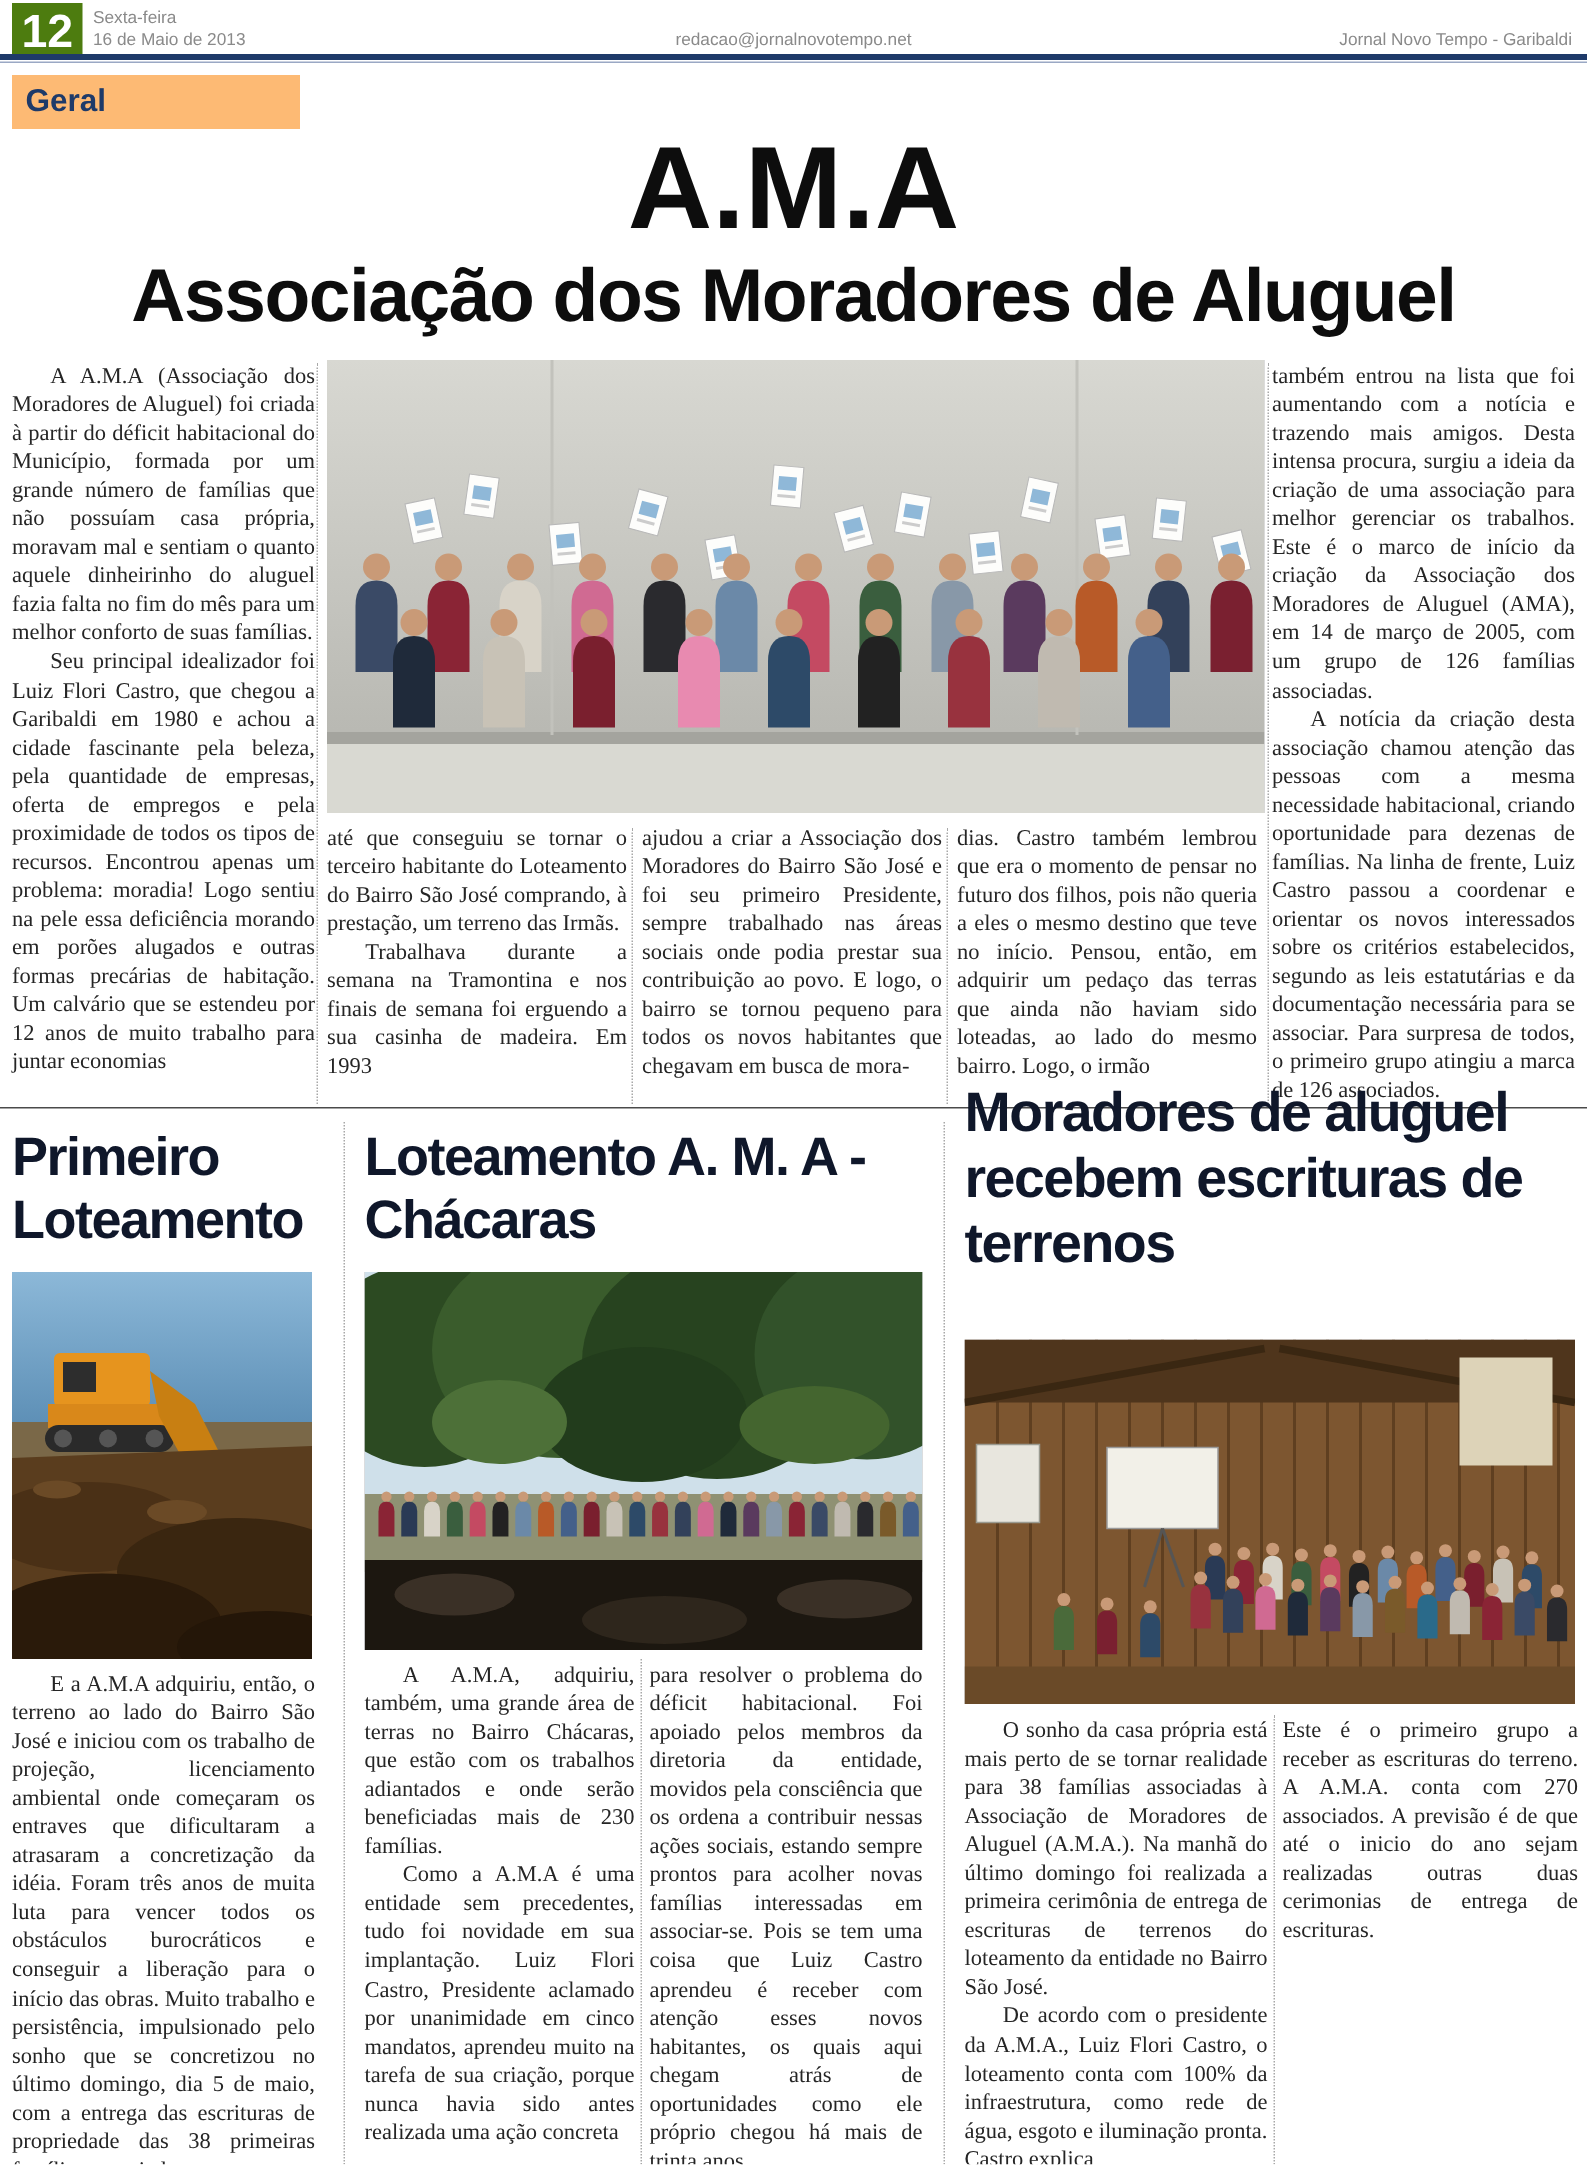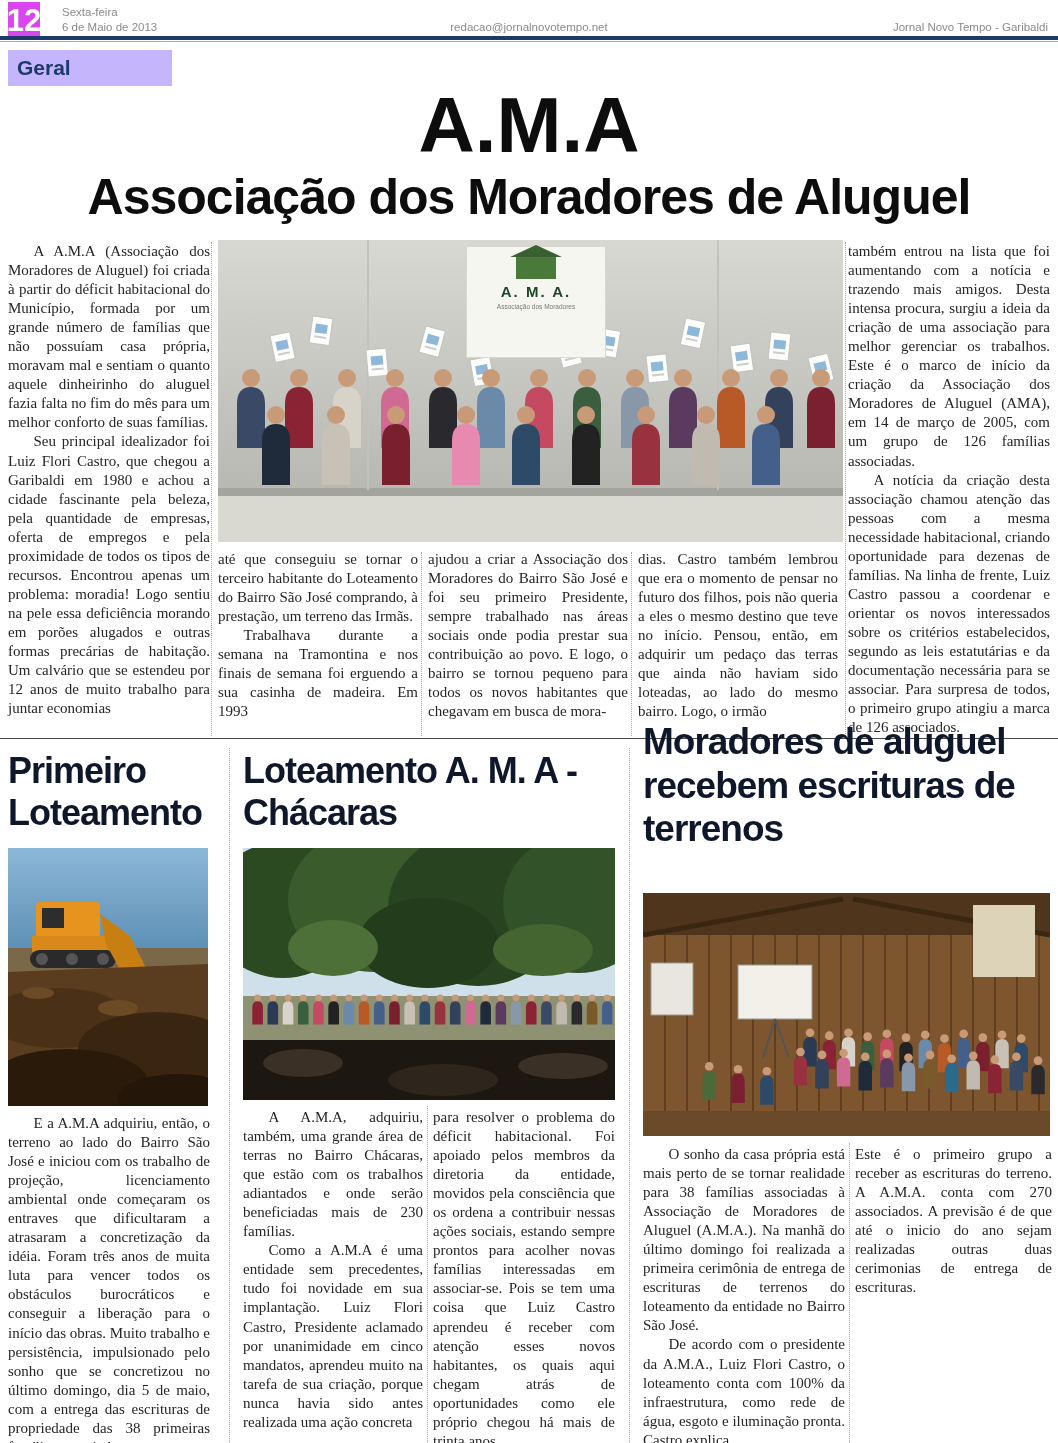--- a/index.html
+++ b/index.html
@@ -1,27 +1,27 @@
 <!DOCTYPE html>
 <html lang="pt"><head>
 <meta charset="utf-8">
 <style>
   html,body{margin:0;padding:0;background:#fff;}
   .page{position:relative;width:1058px;height:1443px;overflow:hidden;background:#fff;
         font-family:"Liberation Serif",serif;color:#252525;}
   .abs{position:absolute;}
 
   
-  .pagenum{left:8px;top:2px;width:32px;height:37px;background:#d946ef;color:#fff;
+  .pagenum{left:8px;top:2px;width:47px;height:37px;background:#4d7c0f;color:#fff;
            font-family:"Liberation Sans",sans-serif;font-weight:bold;font-size:31px;
            display:flex;align-items:center;justify-content:center;}
   .hdr-small{font-family:"Liberation Sans",sans-serif;font-size:11.5px;color:#8a8a8a;}
   .rule-navy{left:0;right:0;top:36px;height:4px;background:#1e3a69;}
   .rule-navy2{left:0;right:0;top:41px;height:1px;background:#9aa8c4;}
-  .section-box{left:8px;top:50px;width:164px;height:36px;background:#c4b5fd;
+  .section-box{left:8px;top:50px;width:192px;height:36px;background:#fdba74;
                display:flex;align-items:center;text-align:right;}
   .section-label{font-family:"Liberation Sans",sans-serif;font-weight:bold;font-size:21px;
                  color:#1e3a69;padding-left:9px;}
 
   
   .main-title{left:0;right:0;top:86px;text-align:center;font-family:"Liberation Sans",sans-serif;
               font-weight:bold;font-size:78px;line-height:1;color:#0d0d0d;}
   .main-subtitle{left:0;right:0;top:172px;text-align:center;font-family:"Liberation Sans",sans-serif;
               font-weight:bold;font-size:50px;line-height:1;color:#0d0d0d;letter-spacing:-1px;}
   .head2{font-family:"Liberation Sans",sans-serif;font-weight:bold;font-size:36px;
@@ -70,21 +70,21 @@
       <stop offset="0" stop-color="#8cb8d8"></stop>
         <stop offset="1" stop-color="#5588b0"></stop>
     </linearGradient>
   </defs>
 </svg>
 
 <div class="page">
 
   <div class="abs pagenum">12</div>
   <div class="abs hdr-small" style="left:62px;top:6px">Sexta-feira</div>
-  <div class="abs hdr-small" style="left:62px;top:21px">6 de Maio de 2013</div>
+  <div class="abs hdr-small" style="left:62px;top:21px">16 de Maio de 2013</div>
   <div class="abs hdr-small" style="left:0;right:0;top:21px;text-align:center">redacao@jornalnovotempo.net</div>
   <div class="abs hdr-small" style="right:10px;top:21px">Jornal Novo Tempo - Garibaldi</div>
   <div class="abs rule-navy"></div>
   <div class="abs rule-navy2"></div>
   <div class="abs section-box">
     <span class="section-label">Geral</span>
   </div>
 
   <div class="abs main-subtitle">Associação dos Moradores de Aluguel</div>
   <div class="abs main-title">A.M.A</div>
@@ -128,25 +128,20 @@
       <use href="#g-person" x="40" y="165" color="#1f2a3a"></use>
       <use href="#g-person" x="100" y="165" color="#c8c2b6"></use>
       <use href="#g-person" x="160" y="165" color="#7a1f2e"></use>
       <use href="#g-person" x="230" y="165" color="#e88ab0"></use>
       <use href="#g-person" x="290" y="165" color="#2d4a68"></use>
       <use href="#g-person" x="350" y="165" color="#222222"></use>
       <use href="#g-person" x="410" y="165" color="#98323e"></use>
       <use href="#g-person" x="470" y="165" color="#c0bab0"></use>
       <use href="#g-person" x="530" y="165" color="#44608a"></use>
     </svg>
-    <div class="banner">
-      <div class="banner-logo"></div>
-      <div class="banner-title">A. M. A.</div>
-      <div class="banner-sub">Associação dos Moradores</div>
-    </div>
   </div>
 
   <div class="abs col" style="left:8px;top:242px;width:202px;height:494px">
       <p class="para">A A.M.A (Associação dos Moradores de Aluguel) foi criada à partir do déficit habitacional do Município, formada por um grande número de famílias que não possuíam casa própria, moravam mal e sentiam o quanto aquele dinheirinho do aluguel fazia falta no fim do mês para um melhor conforto de suas famílias.</p>
       <p class="para">Seu principal idealizador foi Luiz Flori Castro, que chegou a Garibaldi em 1980 e achou a cidade fascinante pela beleza, pela quantidade de empresas, oferta de empregos e pela proximidade de todos os tipos de recursos. Encontrou apenas um problema: moradia! Logo sentiu na pele essa deficiência morando em porões alugados e outras formas precárias de habitação. Um calvário que se estendeu por 12 anos de muito trabalho para juntar economias</p>
     </div>
   <div class="abs col no-first-indent" style="left:218px;top:550px;width:200px;height:186px">
       <p class="para">até que conseguiu se tornar o terceiro habitante do Loteamento do Bairro São José comprando, à prestação, um terreno das Irmãs.</p>
       <p class="para">Trabalhava durante a semana na Tramontina e nos finais de semana foi erguendo a sua casinha de madeira. Em 1993</p>
     </div>

